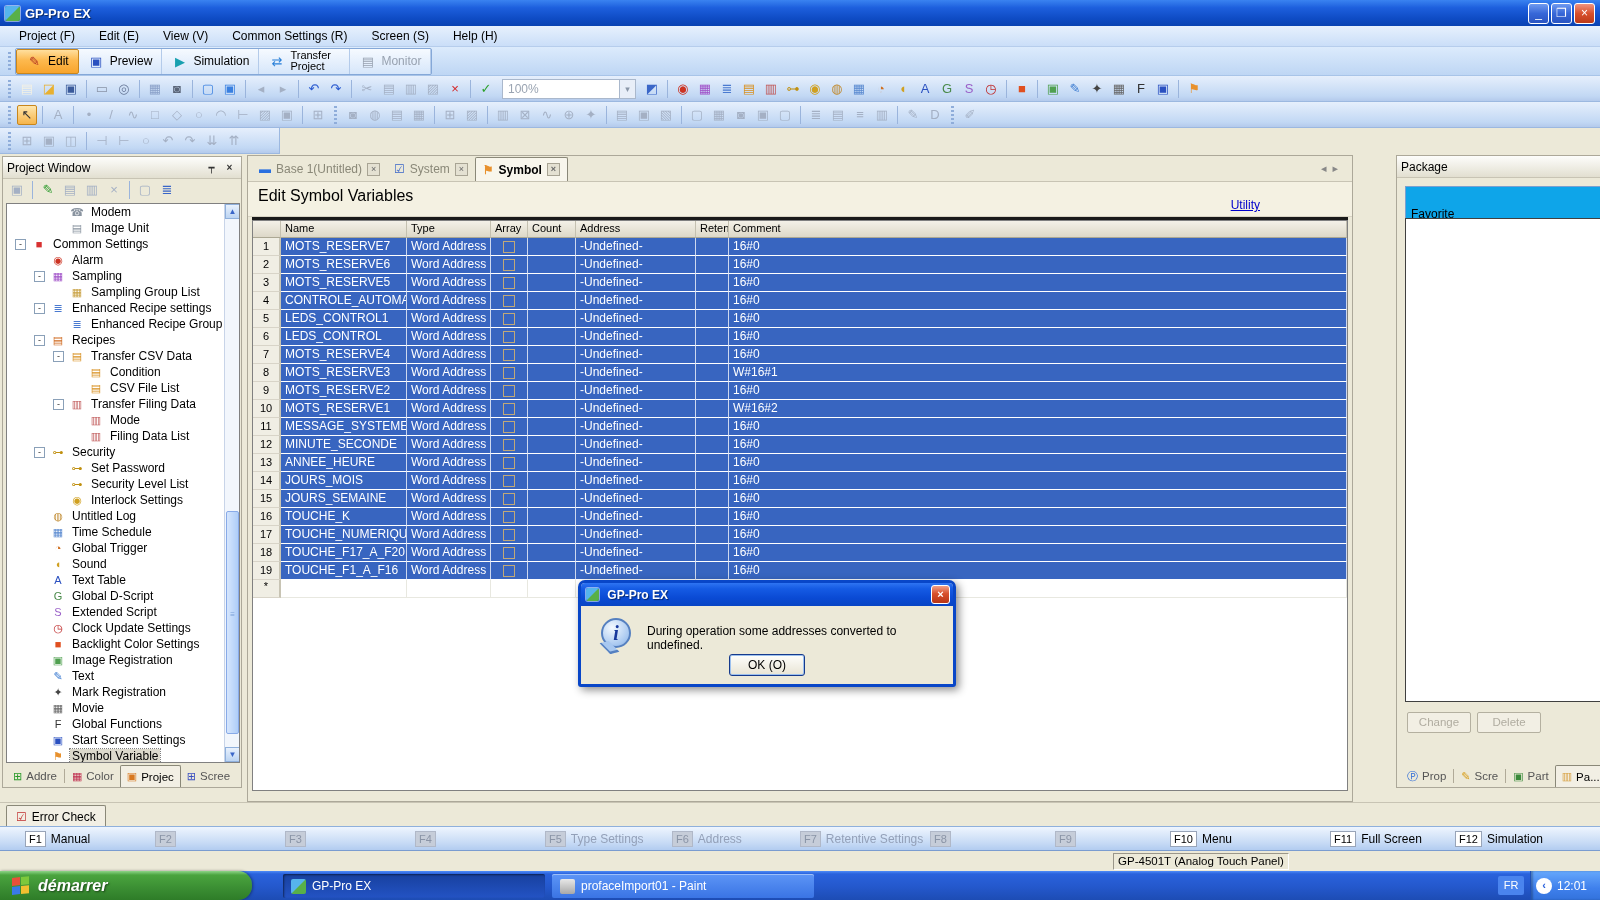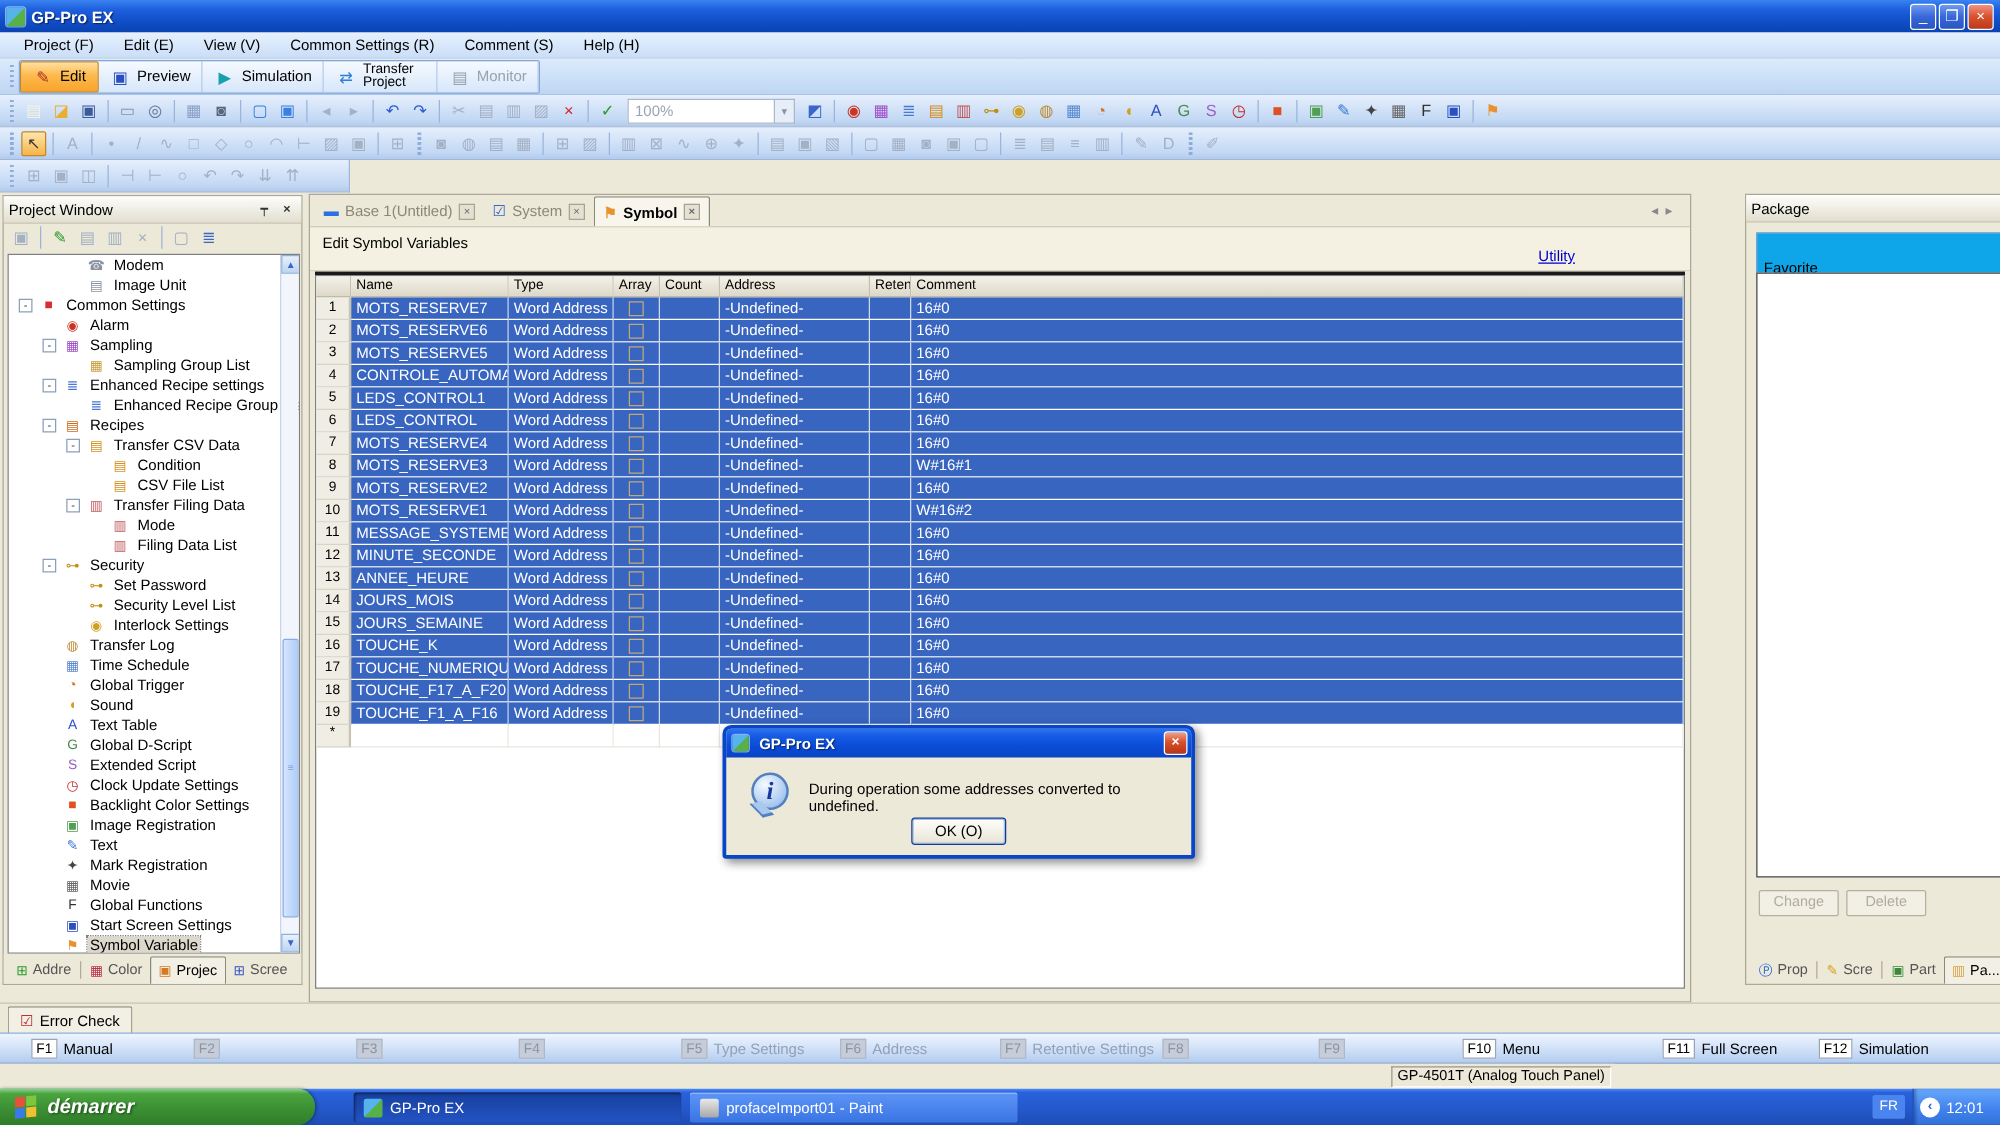--- a/index.html
+++ b/index.html
@@ -73,21 +73,21 @@
 
   
   .center{position:absolute;left:247px;top:155px;width:1106px;height:647px;background:#ece9d8;border:1px solid #aca899}
   .doctabs{height:26px;display:flex;align-items:flex-end;padding-left:4px;border-bottom:1px solid #c8c4b4;position:relative}
   .dtab{display:flex;align-items:center;gap:5px;height:24px;padding:0 7px;font-size:12px;color:#8a8878}
   .dtab .ic{font-size:12px}
   .dtab .x{width:13px;height:13px;border:1px solid #a8a494;background:#e4e1d2;color:#666;font-size:9px;line-height:11px;text-align:center}
   .dtab.active{background:#f8f6ec;border:1px solid #8a8878;border-bottom:none;border-radius:2px 2px 0 0;color:#000;font-weight:bold}
   .tabnav{position:absolute;right:8px;top:6px;color:#888;font-size:11px;letter-spacing:6px}
   .editbar{height:35px;background:#f4f1e2;position:relative;border-bottom:1px solid #d8d4c4}
-  .edittitle{position:absolute;left:10px;top:5px;font-size:12px}
+  .edittitle{position:absolute;left:10px;top:5px;font-size:16px}
   .utility{position:absolute;right:92px;bottom:4px;color:#0000cc;text-decoration:underline;font-size:12px}
   .darkline{height:3px;background:#1a1a1a;margin:0 4px}
   .tablewrap{position:absolute;left:4px;right:4px;top:64px;bottom:10px;background:#fff;border:1px solid #808080;overflow:hidden}
   .grow{display:grid;grid-template-columns:28px 126px 84px 37px 48px 120px 33px 1fr;height:18px}
   .ghead{height:17px}
   .ghead>div{background:linear-gradient(180deg,#f4f1e8,#ddd8c8);border-right:1px solid #c4c0b0;border-bottom:1px solid #aca894;
     font-size:11px;padding:1px 0 0 4px;white-space:nowrap;overflow:hidden}
   .grow>div{white-space:nowrap;overflow:hidden}
   .drow>div{background:#3865c0;color:#fff;border-right:1px solid rgba(255,255,255,.75);border-bottom:1px solid #fff;
     font-size:12px;line-height:17px;padding-left:4px}
@@ -174,21 +174,21 @@
     <span class="capbtn">❐</span>
     <span class="capbtn close">×</span>
   </span>
 </div>
 
 <div class="menubar" id="menubar">
     <span class="menuitem">Project (F)</span>
     <span class="menuitem">Edit (E)</span>
     <span class="menuitem">View (V)</span>
     <span class="menuitem">Common Settings (R)</span>
-    <span class="menuitem">Comment (S)</span>
+    <span class="menuitem">Screen (S)</span>
     <span class="menuitem">Help (H)</span>
   </div>
 
 <div class="modebar">
   <span class="thandle"></span>
   <div class="modebox" id="modebox">
       <div class="modebtn active">
         <span class="mic" style="color: rgb(176, 48, 32);">✎</span>
         <span>Edit</span>
       </div>
@@ -462,21 +462,21 @@
           <span class="tlabel">Security Level List</span>
         </div>
         <div class="trow" style="padding-left: 46px;">
           <span class="ebox hid"></span>
           <span class="ticn" style="color: rgb(208, 160, 32);">◉</span>
           <span class="tlabel">Interlock Settings</span>
         </div>
         <div class="trow" style="padding-left: 27px;">
           <span class="ebox hid"></span>
           <span class="ticn" style="color: rgb(192, 138, 48);">◍</span>
-          <span class="tlabel">Transfer Log</span>
+          <span class="tlabel">Untitled Log</span>
         </div>
         <div class="trow" style="padding-left: 27px;">
           <span class="ebox hid"></span>
           <span class="ticn" style="color: rgb(90, 138, 208);">▦</span>
           <span class="tlabel">Time Schedule</span>
         </div>
         <div class="trow" style="padding-left: 27px;">
           <span class="ebox hid"></span>
           <span class="ticn" style="color: rgb(208, 112, 32);">◔</span>
           <span class="tlabel">Global Trigger</span>

